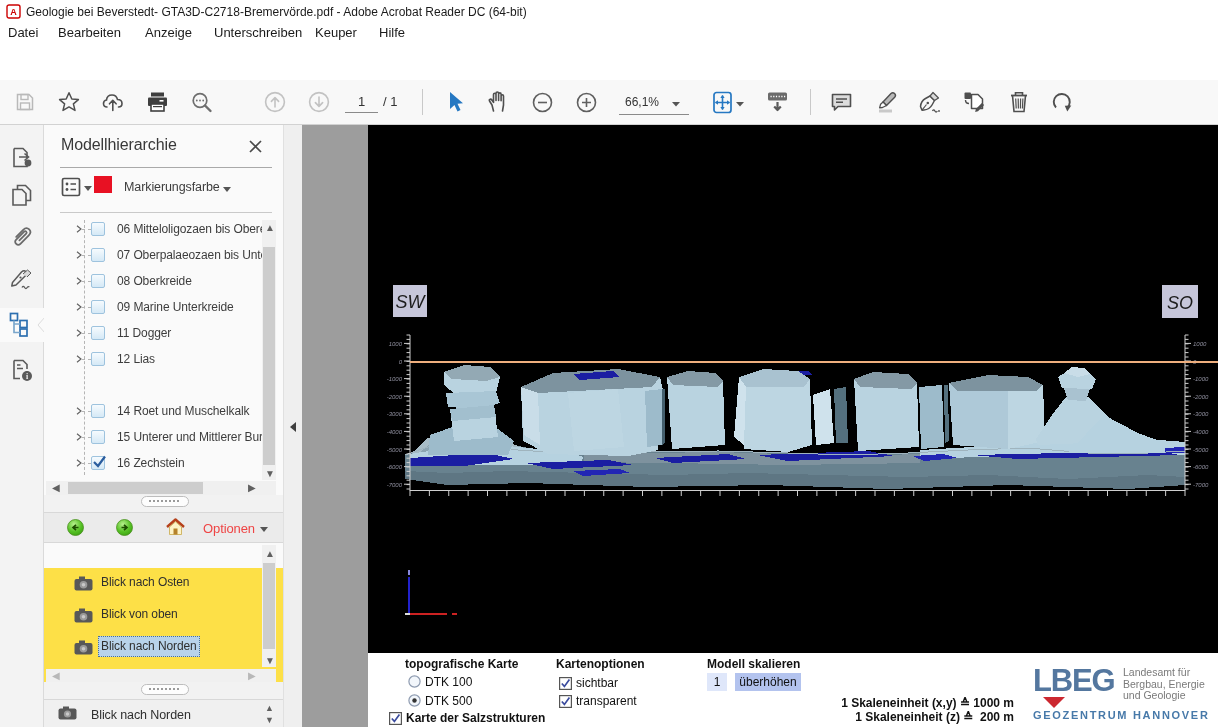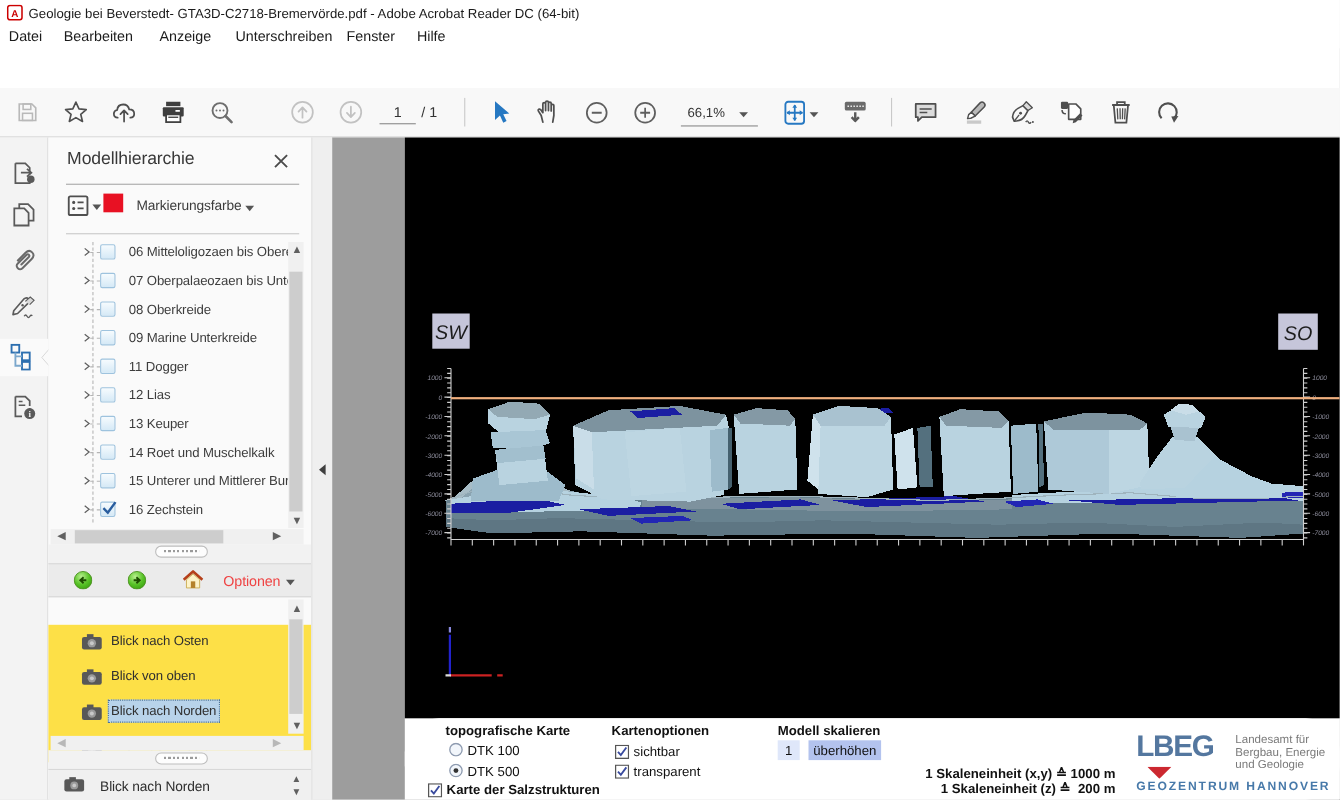--- a/index.html
+++ b/index.html
@@ -20,21 +20,21 @@
 .tabtext{font-size:15px;color:#3c3c3c;}
 
 #toolbar{left:0;top:80px;width:1218px;height:45px;background:#f8f8f8;border-bottom:1px solid #d2d2d2;}
 .vsep{position:absolute;width:1px;background:#c9c9c9;}
 
 #iconstrip{left:0;top:125px;width:44px;height:602px;background:#f3f3f3;border-right:1px solid #dadada;}
 #panel{left:44px;top:125px;width:239px;height:602px;background:#fafafa;font-size:12px;color:#3d3d3d;letter-spacing:-0.1px;}
 #gutter{left:283px;top:125px;width:19px;height:602px;background:#efefef;border-left:1px solid #e0e0e0;}
 #graycol{left:302px;top:125px;width:66px;height:602px;background:#9d9d9d;}
 #viewer{left:368px;top:125px;width:850px;height:528px;background:#000;font-style:italic;}
-#controls{left:368px;top:653px;width:850px;height:74px;background:#fff;font-size:12px;color:#111;border-radius:31px;}
+#controls{left:368px;top:653px;width:850px;height:74px;background:#fff;font-size:12px;color:#111;}
 .bold{font-weight:bold;}
 
 .sbtrack{position:absolute;background:#f0f0f0;}
 .sbthumb{position:absolute;background:#cdcdcd;}
 .arr{position:absolute;color:#606060;font-size:10px;line-height:10px;font-family:"Liberation Sans",sans-serif;}
 
 .trow{position:absolute;left:0;width:239px;height:26px;}
 .chev{position:absolute;left:31px;top:6px;width:8px;height:8px;}
 .cbx{position:absolute;left:47px;top:5px;width:14px;height:14px;border:1px solid #9ec3de;background:linear-gradient(#f6fbfe,#d5e9f6);border-radius:2px;}
 .tlabel{position:absolute;left:73px;top:5px;white-space:nowrap;}
@@ -50,21 +50,21 @@
     <text x="7.5" y="11" font-size="9" font-weight="bold" fill="#c00" text-anchor="middle" font-family="Liberation Sans">A</text>
   </svg>
   <span id="titletext" class="abs">Geologie bei Beverstedt- GTA3D-C2718-Bremervörde.pdf - Adobe Acrobat Reader DC (64-bit)</span>
 </div>
 
 <div id="menubar" class="abs">
   <span style="left:8px">Datei</span>
   <span style="left:58px">Bearbeiten</span>
   <span style="left:145px">Anzeige</span>
   <span style="left:214px">Unterschreiben</span>
-  <span style="left:315px">Fenster</span>
+  <span style="left:315px">Keuper</span>
   <span style="left:379px">Hilfe</span>
 </div>
 
 
 <div id="toolbar" class="abs">
 
   <svg class="abs" style="left:15px;top:12px" width="20" height="20" viewBox="0 0 20 20">
     <path d="M2.5 2.5 H14 L17.5 6 V17.5 H2.5 Z" fill="none" stroke="#b9b9b9" stroke-width="1.5"></path>
     <rect x="6" y="2.5" width="7" height="5" fill="none" stroke="#b9b9b9" stroke-width="1.4"></rect>
     <rect x="5.5" y="11" width="9" height="6.5" fill="none" stroke="#b9b9b9" stroke-width="1.4"></rect>
@@ -298,28 +298,20 @@
           <div class="cbx"></div>
           <span class="tlabel">11 Dogger</span>
         </div>
         <div class="trow" style="top:130px">
           <div style="position:absolute;left:38px;top:12px;width:9px;border-top:1px dashed #b5b5b5"></div>
           <svg class="chev" width="8" height="10" viewBox="0 0 8 10" style="top:8px">
             <path d="M1.5 1 L6.5 5 L1.5 9" fill="none" stroke="#5f5f5f" stroke-width="1.4"></path>
           </svg>
           <div class="cbx"></div>
           <span class="tlabel">12 Lias</span>
-        </div>
-        <div class="trow" style="top:156px">
-          <div style="position:absolute;left:38px;top:12px;width:9px;border-top:1px dashed #b5b5b5"></div>
-          <svg class="chev" width="8" height="10" viewBox="0 0 8 10" style="top:8px">
-            <path d="M1.5 1 L6.5 5 L1.5 9" fill="none" stroke="#5f5f5f" stroke-width="1.4"></path>
-          </svg>
-          <div class="cbx"></div>
-          <span class="tlabel">13 Keuper</span>
         </div>
         <div class="trow" style="top:182px">
           <div style="position:absolute;left:38px;top:12px;width:9px;border-top:1px dashed #b5b5b5"></div>
           <svg class="chev" width="8" height="10" viewBox="0 0 8 10" style="top:8px">
             <path d="M1.5 1 L6.5 5 L1.5 9" fill="none" stroke="#5f5f5f" stroke-width="1.4"></path>
           </svg>
           <div class="cbx"></div>
           <span class="tlabel">14 Roet und Muschelkalk</span>
         </div>
         <div class="trow" style="top:208px">
@@ -730,21 +722,21 @@
   </svg>
   <span class="abs" style="left:208px;top:41px">transparent</span>
 
   <span class="abs bold" style="left:339px;top:4px">Modell skalieren</span>
   <div class="abs" style="left:339px;top:20px;width:20px;height:18px;background:#dfe7fa;text-align:center;line-height:18px">1</div>
   <div class="abs" style="left:367px;top:20px;width:66px;height:18px;background:#b3c3ee;text-align:center;line-height:18px;color:#101010">überhöhen</div>
 
   <span class="abs bold" style="left:470px;top:43px;width:176px;text-align:right">1 Skaleneinheit (x,y) <span class="approx">≙</span> 1000 m</span>
   <span class="abs bold" style="left:470px;top:57px;width:176px;text-align:right">1 Skaleneinheit (z) <span class="approx">≙</span>&nbsp;&nbsp;200 m</span>
 
-  <span class="abs" style="left:665px;top:10px;font-size:27px;font-weight:bold;color:#54779f;letter-spacing:-1.2px;display:inline-block">LBEG</span>
+  <span class="abs" style="left:665px;top:10px;font-size:31px;font-weight:bold;color:#54779f;letter-spacing:-1.2px;display:inline-block">LBEG</span>
   <svg class="abs" style="left:675px;top:44px" width="22" height="11" viewBox="0 0 22 11">
         <path d="M0 0 H22 L11 11 Z" fill="#cc2830"></path>
       </svg>
   <div class="abs" style="left:755px;top:14px;font-size:10.5px;color:#7a7a7a;line-height:11.5px">Landesamt für<br>Bergbau, Energie<br>und Geologie</div>
   <span class="abs" style="left:665px;top:56px;font-size:11px;font-weight:bold;color:#4779a9;letter-spacing:1.7px;white-space:nowrap">GEOZENTRUM HANNOVER</span>
 </div>
 
 </div>
 
 </body></html>

